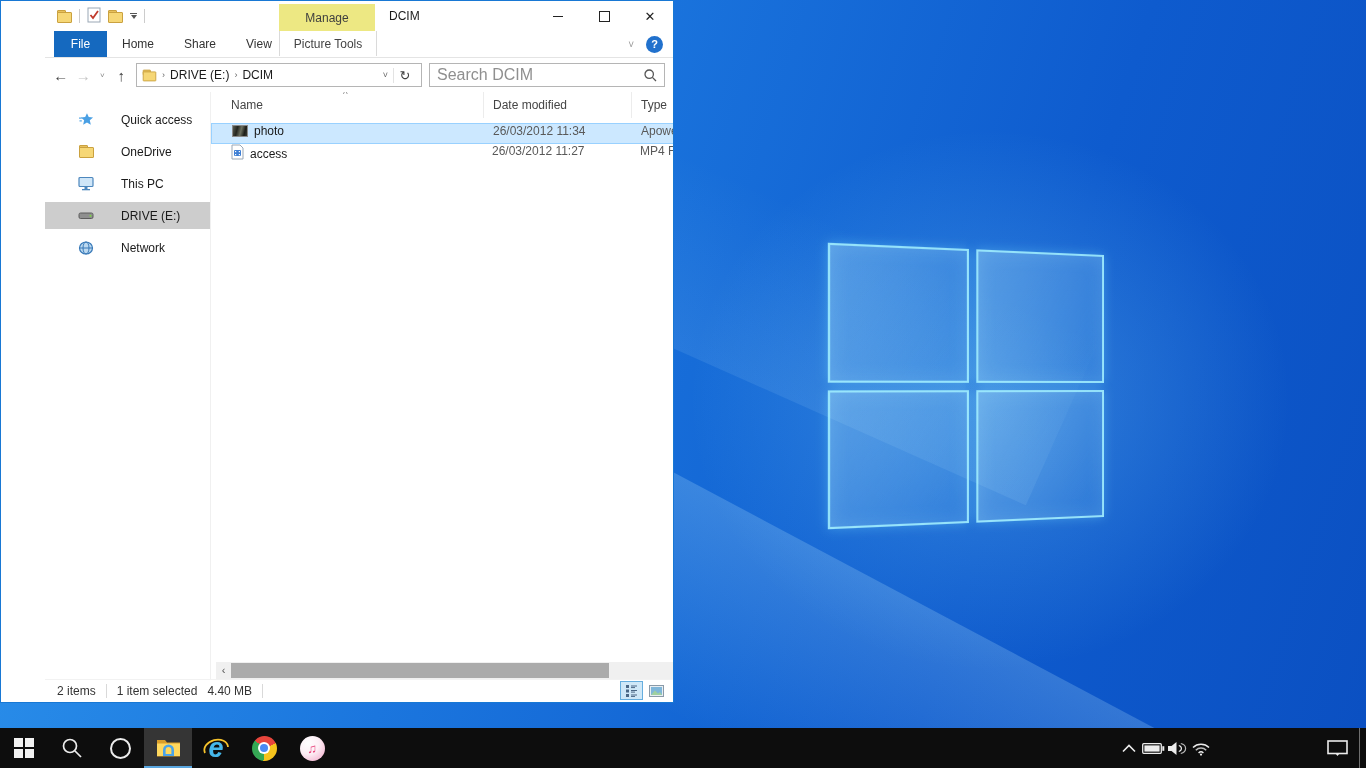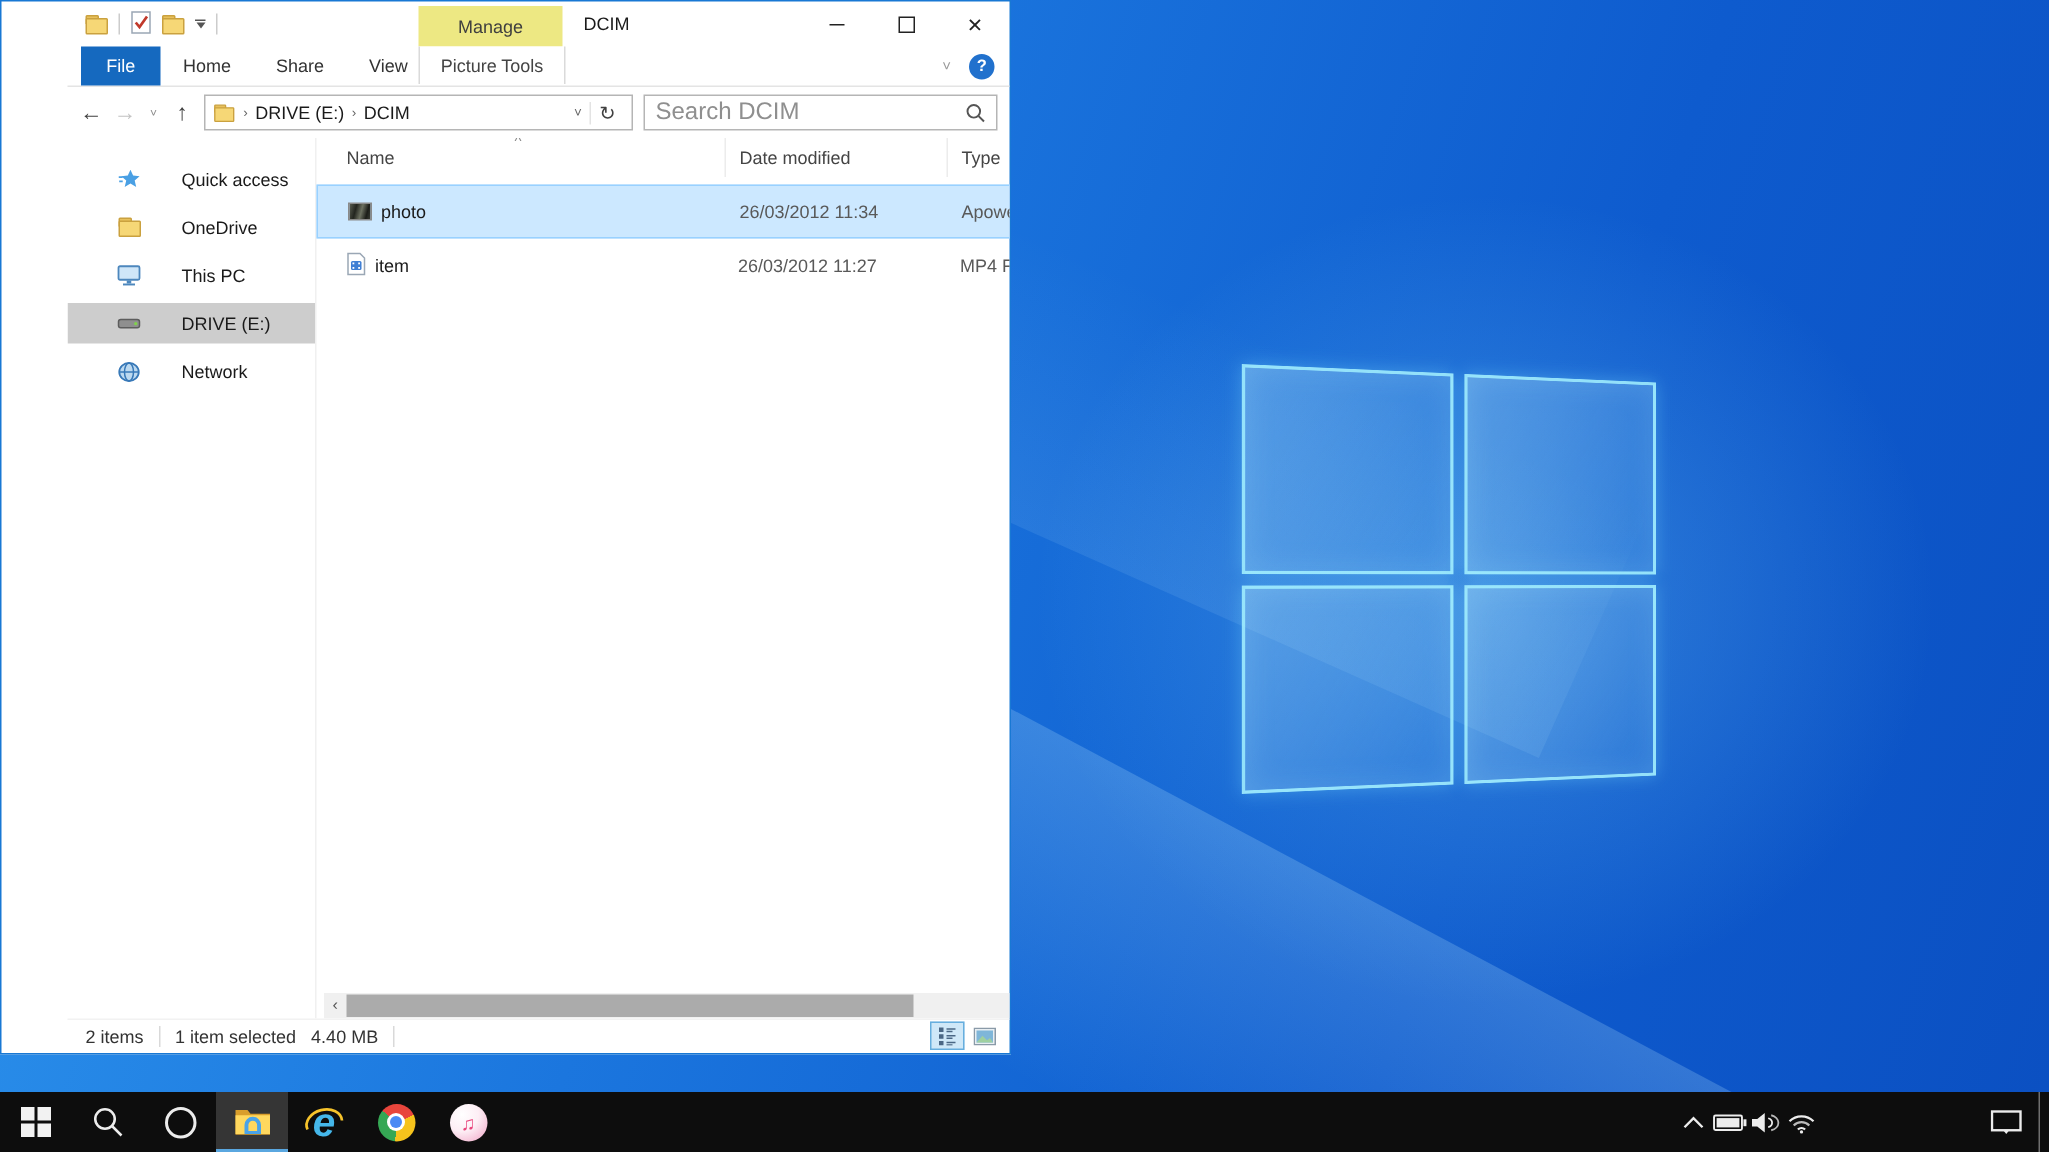--- a/index.html
+++ b/index.html
@@ -77,21 +77,21 @@
   .side-item{height:27px;display:flex;align-items:center;padding-left:33px;gap:27px;margin-bottom:5px;color:#1a1a1a;}
   .side-item.selected{background:#cdcdcd;}
   .side-ico{width:16px;height:16px;flex:none;display:flex;align-items:center;justify-content:center;}
   .filearea{flex:1;position:relative;border-left:1px solid #f0f0f0;}
   .headers{display:flex;height:26px;align-items:center;color:#454545;position:relative;}
   .h-name{width:272px;padding-left:20px;box-sizing:border-box;position:relative;height:100%;display:flex;align-items:center;}
   .sort-caret{position:absolute;left:132px;top:-3px;color:#8a8a8a;font-size:10px;}
   .h-date{width:148px;padding-left:9px;box-sizing:border-box;border-left:1px solid #ececec;height:100%;display:flex;align-items:center;}
   .h-type{flex:1;padding-left:9px;border-left:1px solid #ececec;height:100%;display:flex;align-items:center;}
   .rows{margin-top:5px;}
-  .frow{display:flex;height:36px;align-items:center;box-sizing:border-box;}
+  .frow{display:flex;height:21px;align-items:flex-start;box-sizing:border-box;}
   .frow.selected{background:#cce8ff;border:1px solid #99d1ff;}
   .c-name{width:272px;padding-left:20px;display:flex;align-items:center;gap:6px;box-sizing:border-box;color:#1a1a1a;}
   .c-date{width:148px;padding-left:9px;box-sizing:border-box;color:#595959;}
   .c-type{flex:1;padding-left:9px;color:#595959;white-space:nowrap;overflow:hidden;}
   .photo-thumb{width:16px;height:12px;border:1px solid #8a8a8a;box-sizing:border-box;flex:none;
     background:linear-gradient(105deg,#5a5e52 0%,#23251f 30%,#6c7060 55%,#1c1d18 80%,#3a3d34 100%);}
   
   .hscroll{position:absolute;left:5px;right:0;bottom:0;height:17px;background:#f0f0f0;display:flex;align-items:center;}
   .scroll-arrow{width:15px;text-align:center;color:#555;font-size:11px;line-height:17px;}
   .scroll-track{flex:1;height:17px;position:relative;}
@@ -284,21 +284,21 @@
               <span>
                 <svg width="13" height="16" viewBox="0 0 13 16">
                     <path d="M1 1 h8 l3 3 v11 h-11 z" fill="#fff" stroke="#9aa7b5"></path>
                     <rect x="3" y="6" width="7" height="6" rx="1" fill="#3f7fd4"></rect>
                     <rect x="4" y="7" width="1.2" height="1.2" fill="#fff"></rect>
                     <rect x="4" y="10" width="1.2" height="1.2" fill="#fff"></rect>
                     <rect x="7.8" y="7" width="1.2" height="1.2" fill="#fff"></rect>
                     <rect x="7.8" y="10" width="1.2" height="1.2" fill="#fff"></rect>
                   </svg>
               </span>
-              <span>item</span>
+              <span>access</span>
             </div>
             <div class="c-date">26/03/2012 11:27</div>
             <div class="c-type">MP4 File</div>
           </div>
         </div>
 
         <div class="hscroll">
           <span class="scroll-arrow">‹</span>
           <div class="scroll-track">
             <div class="scroll-thumb"></div>

